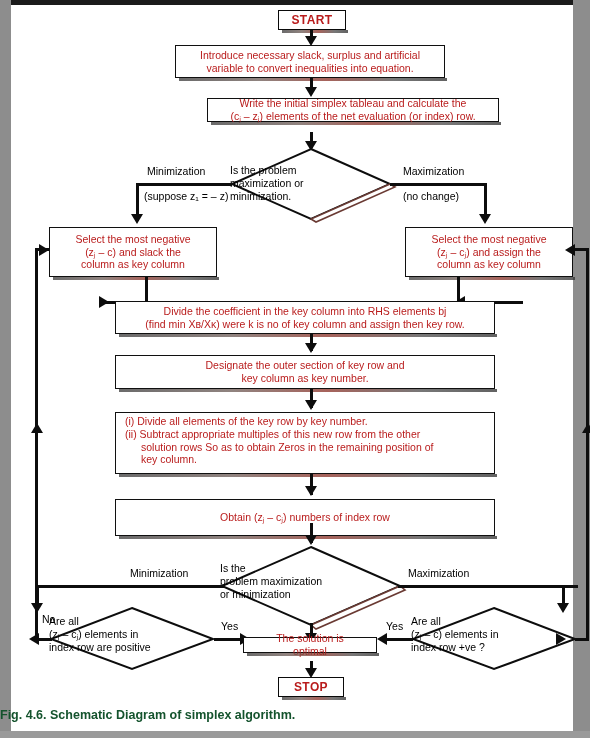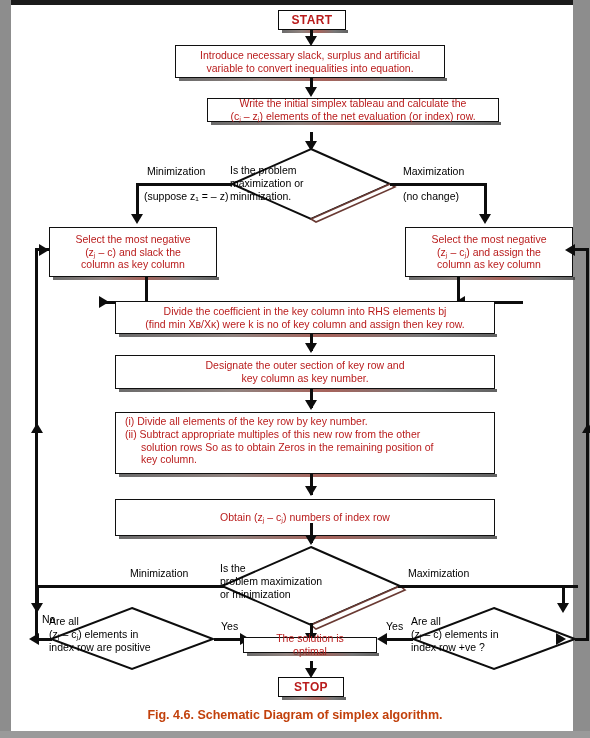--- a/index.html
+++ b/index.html
@@ -77,24 +77,24 @@
   .edgelabel{
     position:absolute;
     font-size:10.5px;
     color:#000;
     white-space:nowrap;
   }
 
   .caption{
     position:absolute;
     left:0;right:0;
-    text-align:center;
+    text-align:left;
     font-size:12.5px;
     font-weight:bold;
-    color:#c2410c;
+    color:#14532d;
   }
 </style>
 </head>
 <body>
 
 <div id="page">
 
   <div class="scan-edge-left"></div>
   <div class="scan-edge-right"></div>
   <div class="scan-edge-top"></div>

